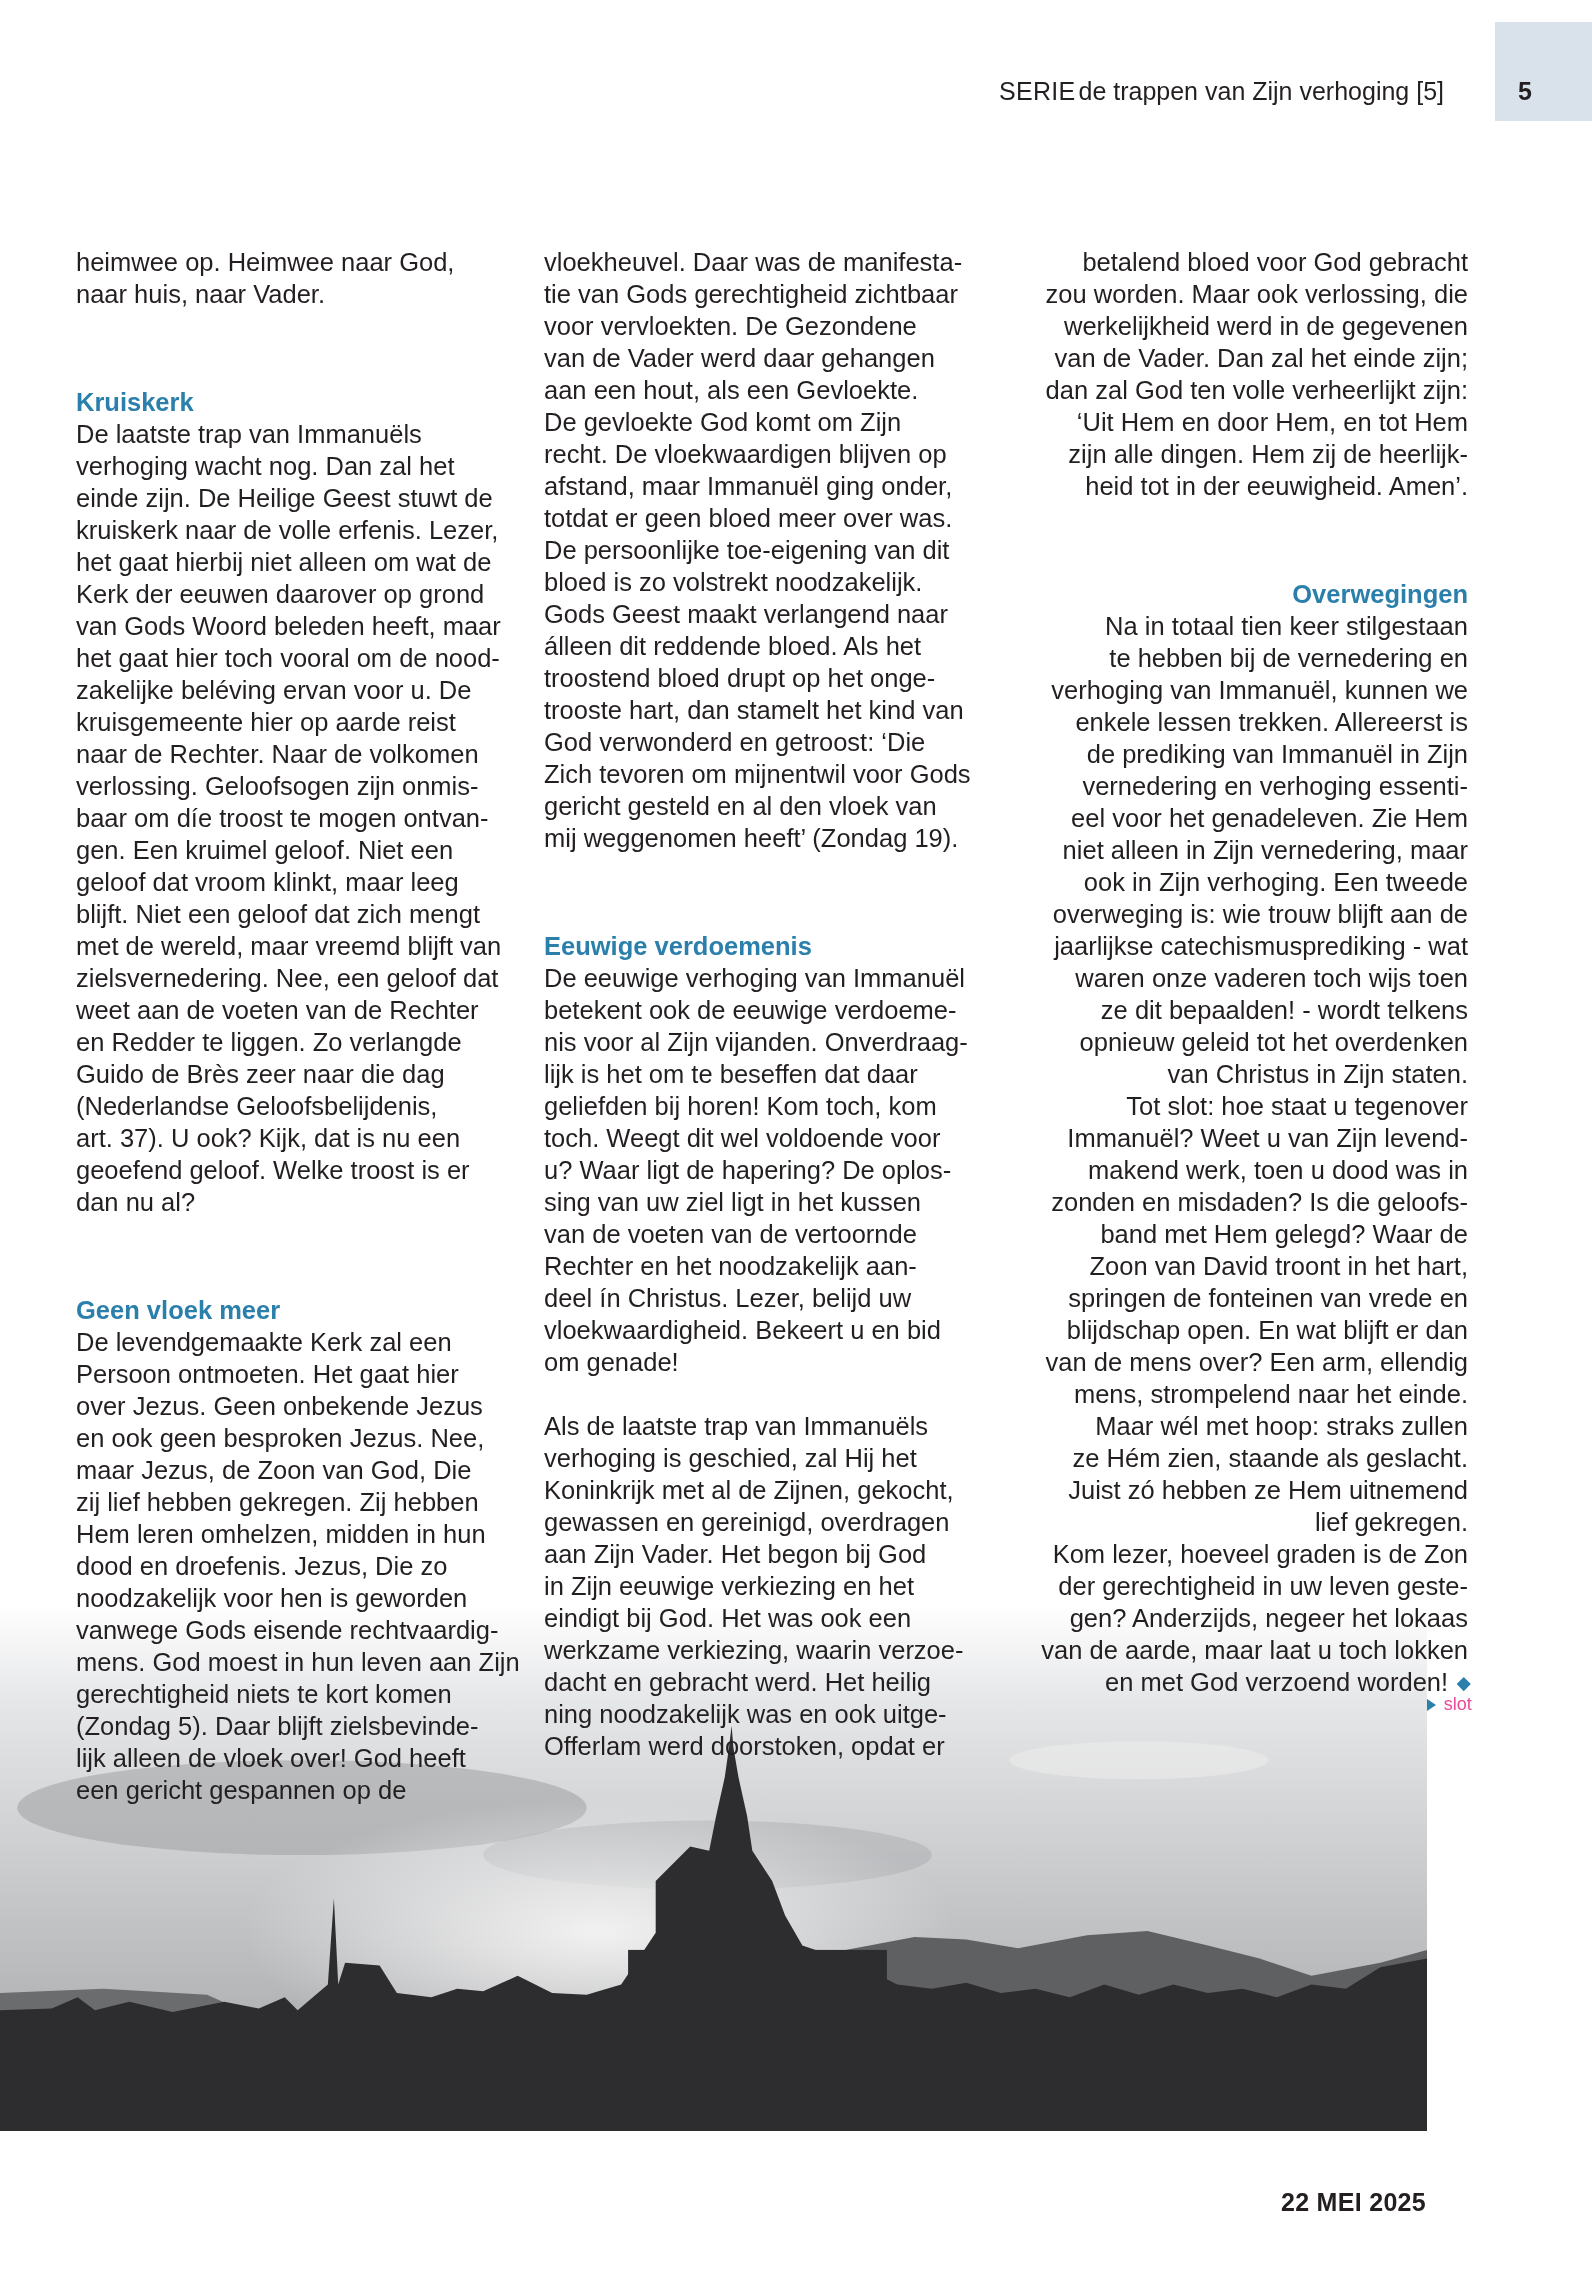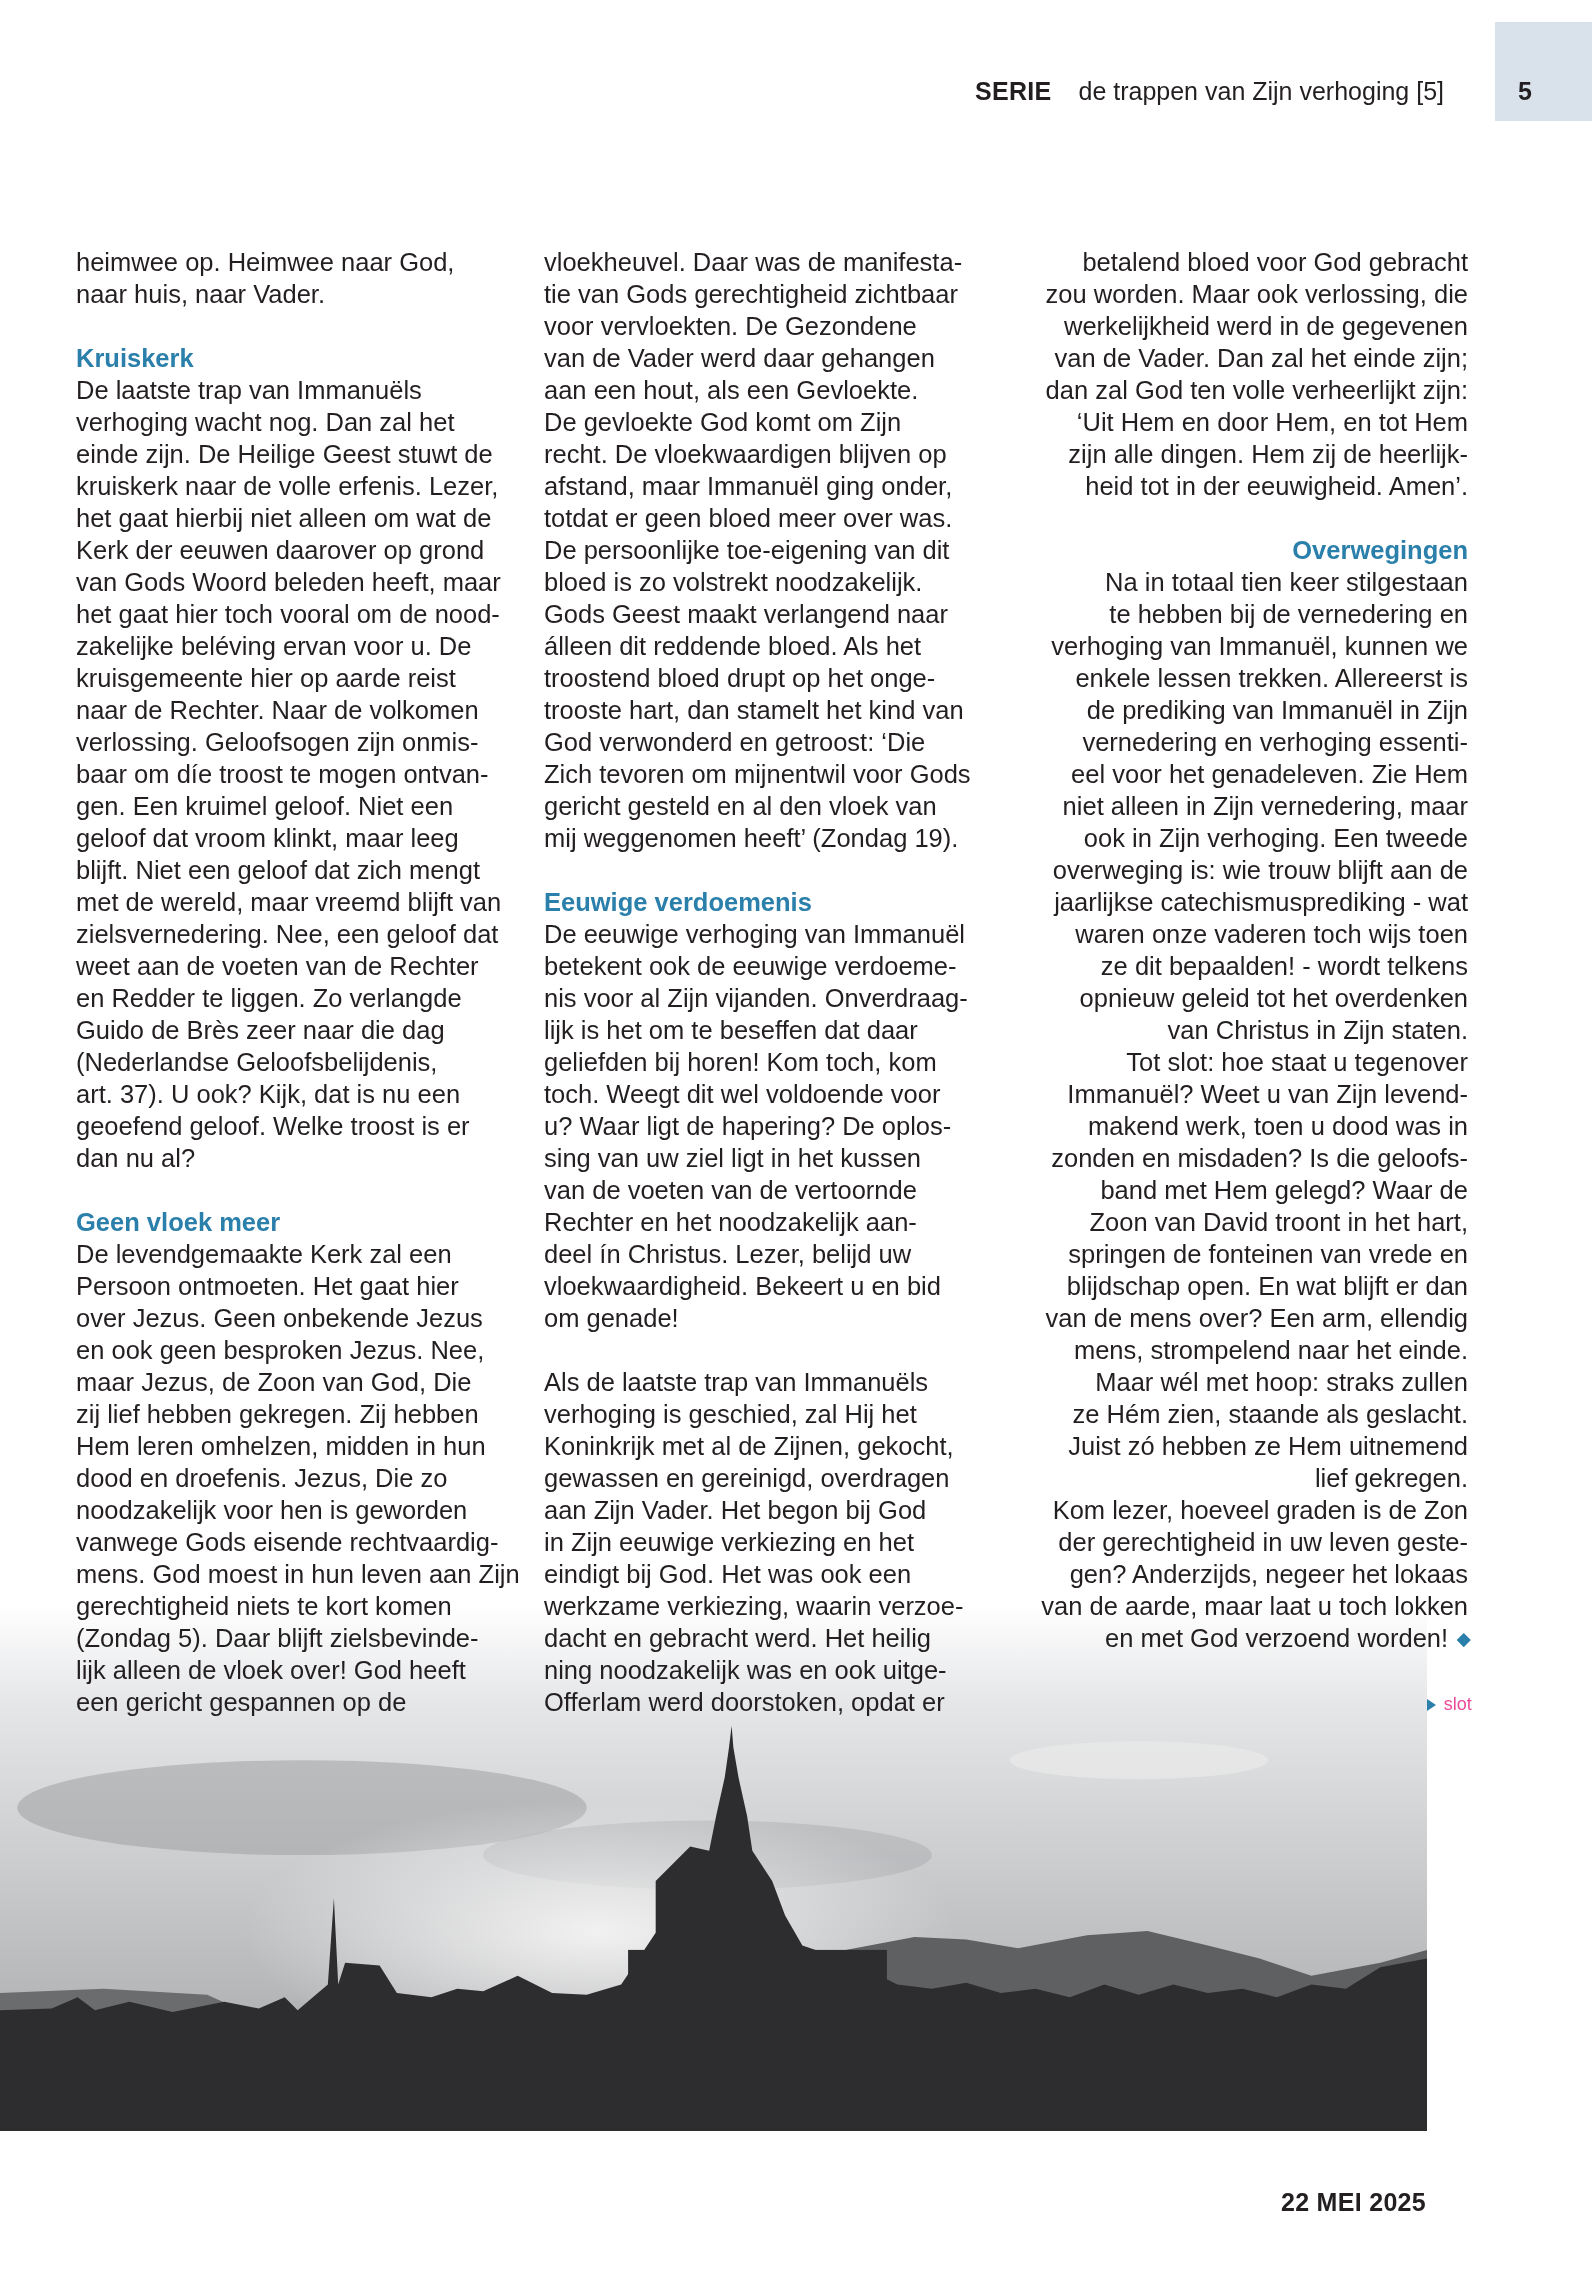--- a/index.html
+++ b/index.html
@@ -1,33 +1,33 @@
 <!DOCTYPE html>
 <html style="font-size:14px"><head>
   <meta charset="utf-8">
   <style>
     html, body { margin: 0; padding: 0; background: #ffffff; }
     body { width: 1592px; height: 2295px; position: relative; overflow: hidden;
            font-family: "Liberation Sans", "DejaVu Sans", sans-serif; color: #231f20; }
 
     .running-header { position: absolute; top: 74px; right: 148px; font-size: 25px; line-height: 35px; white-space: nowrap; }
-    .running-header .series { font-weight: bold; margin-right: 27px; letter-spacing: 0.3px; }
+    .running-header .series { font-weight: normal; margin-right: 3px; letter-spacing: 0.3px; }
     .page-tab { position: absolute; left: 1495px; top: 21.6px; width: 98px; height: 99px; background: #d9e1eb; }
     .page-tab span { position: absolute; left: 23px; top: 52px; font-size: 25px; font-weight: bold; line-height: 35px; }
 
     .photo { position: absolute; left: 0; top: 1605px; width: 1427px; height: 526px; overflow: hidden; }
     .photo svg { display: block; width: 100%; height: 100%; }
 
     .columns { position: absolute; top: 243px; left: 76px; width: 1363px; height: 1484px; }
     .col { position: absolute; top: 3px; width: 457px; font-size: 25.5px; line-height: 32px; }
     .col.c1 { left: 0; }
     .col.c2 { left: 468px; }
     .col.c3 { left: 935px; text-align: right; }
     .line { display: block; white-space: nowrap; height: 32px; }
-    .heading { display: block; color: #2a7fab; font-weight: bold; height: 32px; white-space: nowrap; }
+    .heading { display: block; color: #2a7fab; font-weight: bold; height: 32px; white-space: nowrap; margin-top: 44px; }
     .gap { display: block; height: 32px; }
     .end-diamond { display: inline-block; width: 9.5px; height: 9.5px; background: #2a7fab; transform: rotate(45deg); margin-left: 10.4px; vertical-align: 2.6px; }
 
     .slot-marker { position: absolute; left: 1391px; top: 1691px; font-size: 18px; line-height: 26px; color: #ec4899; white-space: nowrap; padding-left: 36px; }
     .slot-marker .tri { display: inline-block; width: 0; height: 0; border-top: 6px solid transparent; border-bottom: 6px solid transparent; border-left: 9.5px solid #2a7fab; margin-right: 7.8px; vertical-align: -0.9px; }
 
     .footer-date { position: absolute; right: 166px; top: 2185px; font-size: 25px; font-weight: bold; line-height: 35px; letter-spacing: 0.3px; }
   </style>
 </head>
 <body>

